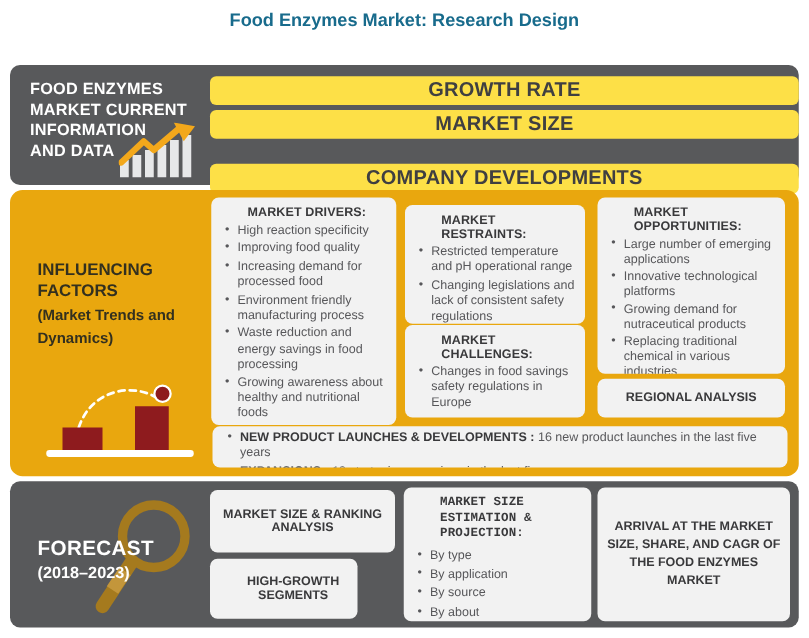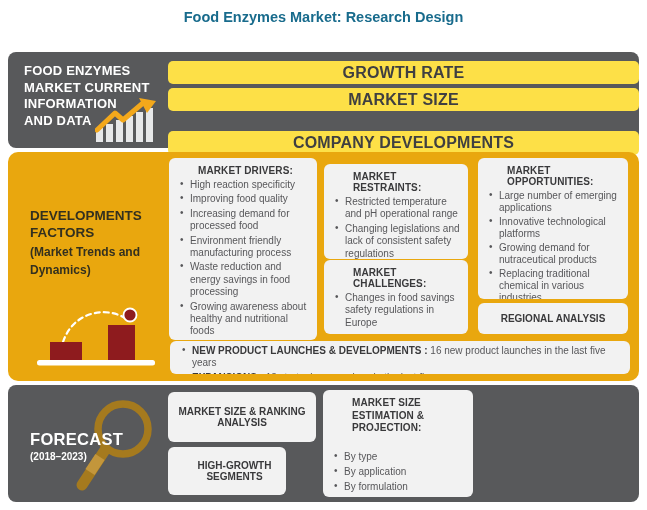--- a/index.html
+++ b/index.html
@@ -65,31 +65,31 @@
     font-size:10px; font-weight:bold; color:#39393B; text-align:center;
   }
   .card-activity    { left:162px; top:189px; width:460px; height:33px; padding:4px 8px 2px 10px; }
   .card-activity li { margin-bottom:2px; font-size:10px; color:#57575A; }
   .card-activity b  { color:#39393B; }
 
   
   .magnifier-wrap { position:absolute; left:62px; top:8px; width:84px; height:105px; }
   .forecast-heading { position:absolute; left:22px; top:44px; color:#ffffff; line-height:1.3; }
   .forecast-heading .h1 { font-size:16.5px; font-weight:bold; letter-spacing:0.3px; }
-  .forecast-heading .h2 { font-size:10px; font-weight:bold; }
+  .forecast-heading .h2 { font-size:13px; font-weight:bold; }
 
   .card-center {
     display:flex; align-items:center; justify-content:flex-end; text-align:center;
     font-size:10px; font-weight:bold; color:#39393B; padding:4px;
   }
   .card-ranking   { left:160px; top:7px;  width:148px; height:50px; }
   .card-segments  { left:160px; top:62px; width:118px; height:48px; }
   .card-segments .inner { max-width:95px; }
   .card-estimate  { left:315px; top:5px;  width:150px; height:107px; }
-  .card-estimate h3 { line-height:1.25; margin-bottom:16px; }
+  .card-estimate h3 { line-height:1.25; margin-bottom:4px;font-family:Liberation Mono, monospace; }
   .card-estimate li { margin-bottom:3px; }
   .card-arrival   { left:470px; top:5px;  width:154px; height:107px; }
   .card-arrival .inner { line-height:1.45; }
 </style>
 </head>
 <body>
 
 <div class="page">
 
   <div class="page-title">Food Enzymes Market: Research Design</div>
@@ -117,21 +117,21 @@
       <div class="wbox row-full">GROWTH RATE</div>
       <div class="wbox row-full">MARKET SIZE</div>
       <div class="row-split">
         <div class="wbox">COMPANY DEVELOPMENTS</div>
       </div>
     </div>
   </div>
 
   <div class="band band-mid">
     <div class="mid-heading">
-      <div class="h1">DEVELOPMENTS</div>
+      <div class="h1">INFLUENCING</div>
       <div class="h1">FACTORS</div>
       <div class="h2">(Market Trends and</div>
       <div class="h2">Dynamics)</div>
     </div>
     <div class="bounce-icon-wrap">
       <svg width="128" height="68" viewBox="0 0 128 68">
         <path d="M30,38 C40,8 72,2 92,14" fill="none" stroke="#ffffff" stroke-width="2.2" stroke-dasharray="5 4" stroke-linecap="round"></path>
         <rect x="4" y="56" width="118" height="5.5" rx="2.5" fill="#ffffff"></rect>
         <rect x="17" y="38" width="32" height="18" fill="#8E1B1E"></rect>
         <rect x="75" y="21" width="27" height="35" fill="#8E1B1E"></rect>
@@ -204,21 +204,23 @@
     </div>
     <div class="card card-center card-segments">
       <div class="inner">HIGH-GROWTH SEGMENTS</div>
     </div>
 
     <div class="card card-estimate">
       <h3>MARKET SIZE ESTIMATION &amp; PROJECTION:</h3>
       <ul>
         <li>By type</li>
         <li>By application</li>
-        <li>By formulation</li>
         <li>By source</li>
         <li>By about</li>
       </ul>
     </div>
 
+    <div class="card card-center card-arrival">
+      <div class="inner">ARRIVAL AT THE MARKET SIZE, SHARE, AND CAGR OF THE FOOD ENZYMES MARKET</div>
+    </div>
   </div>
 
 </div>
 
 </body></html>

